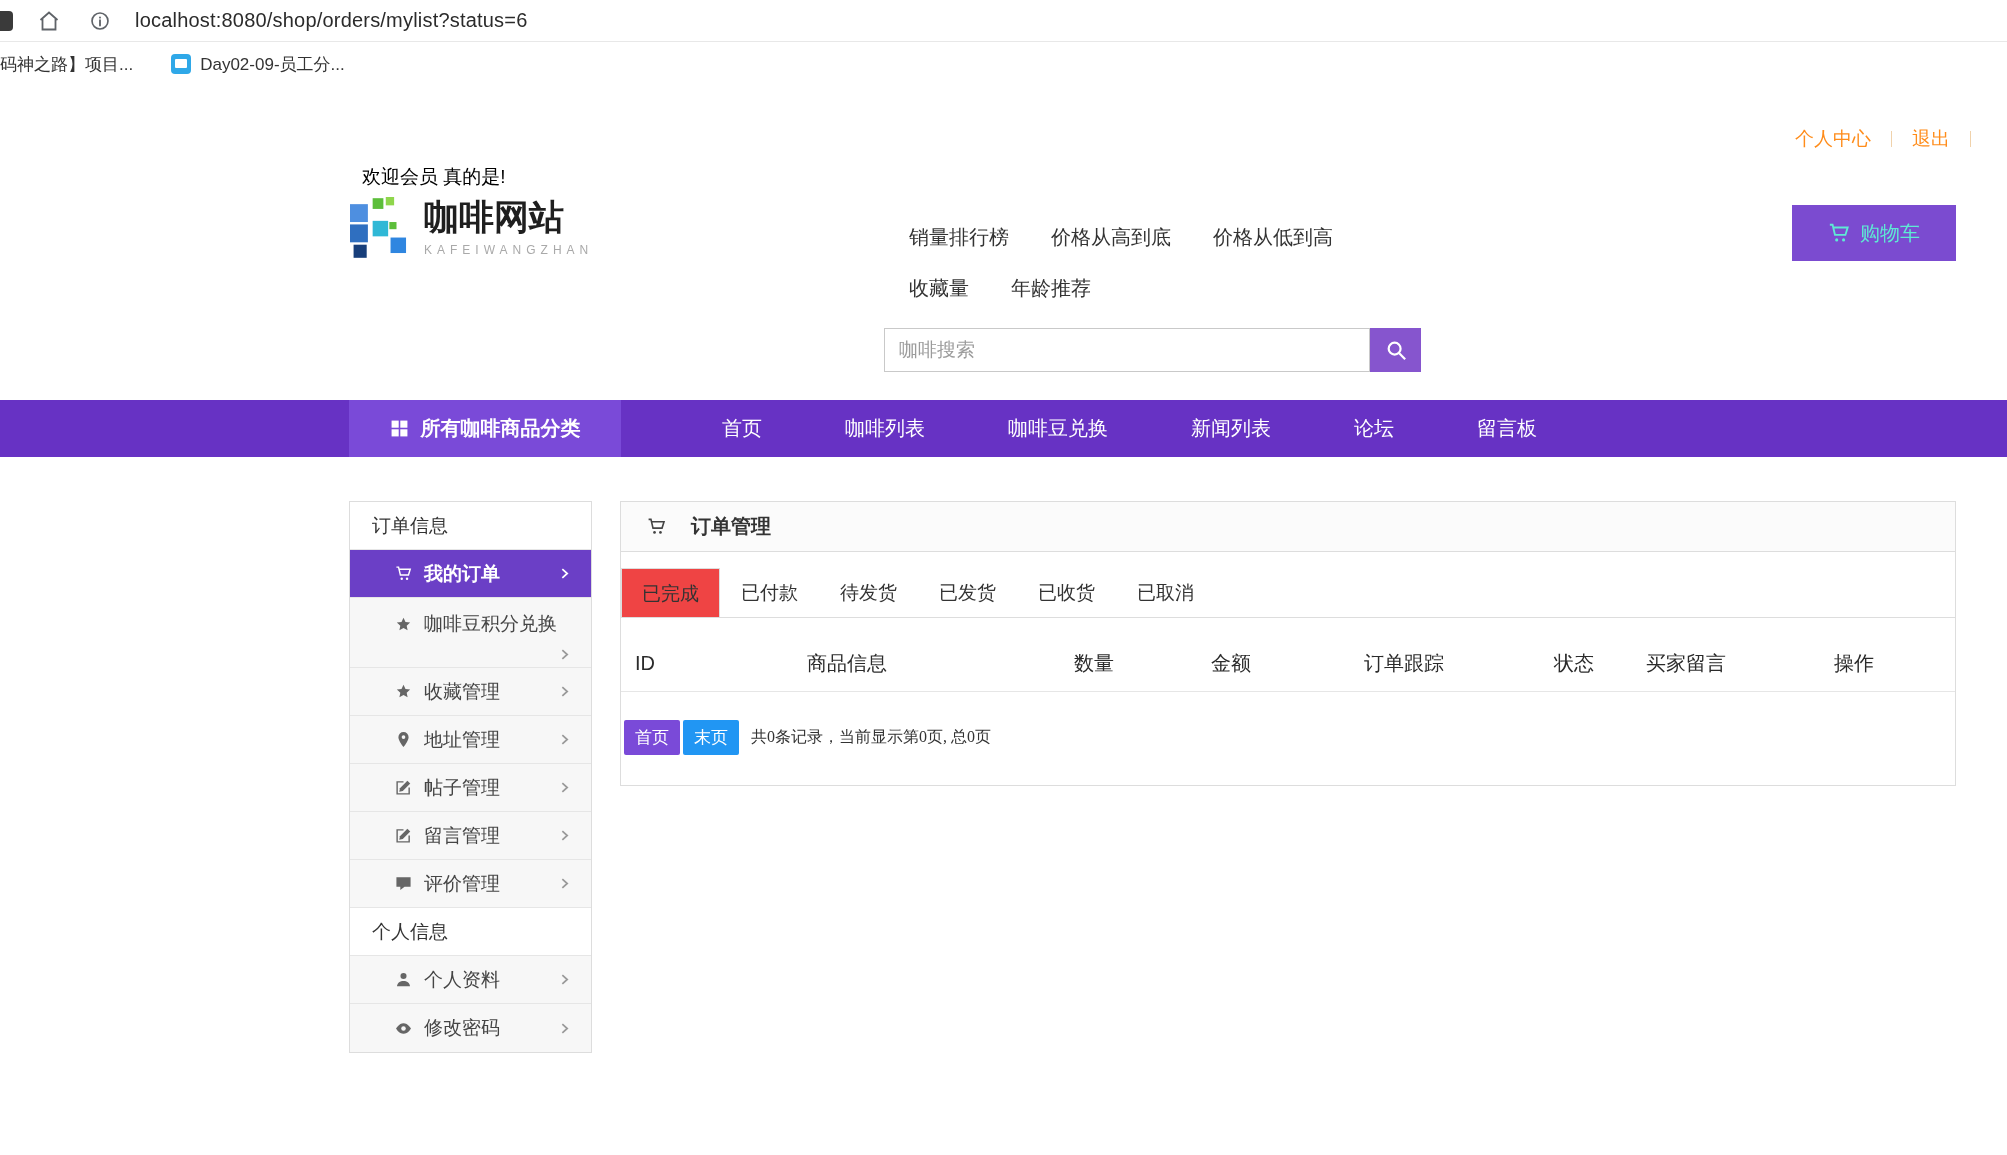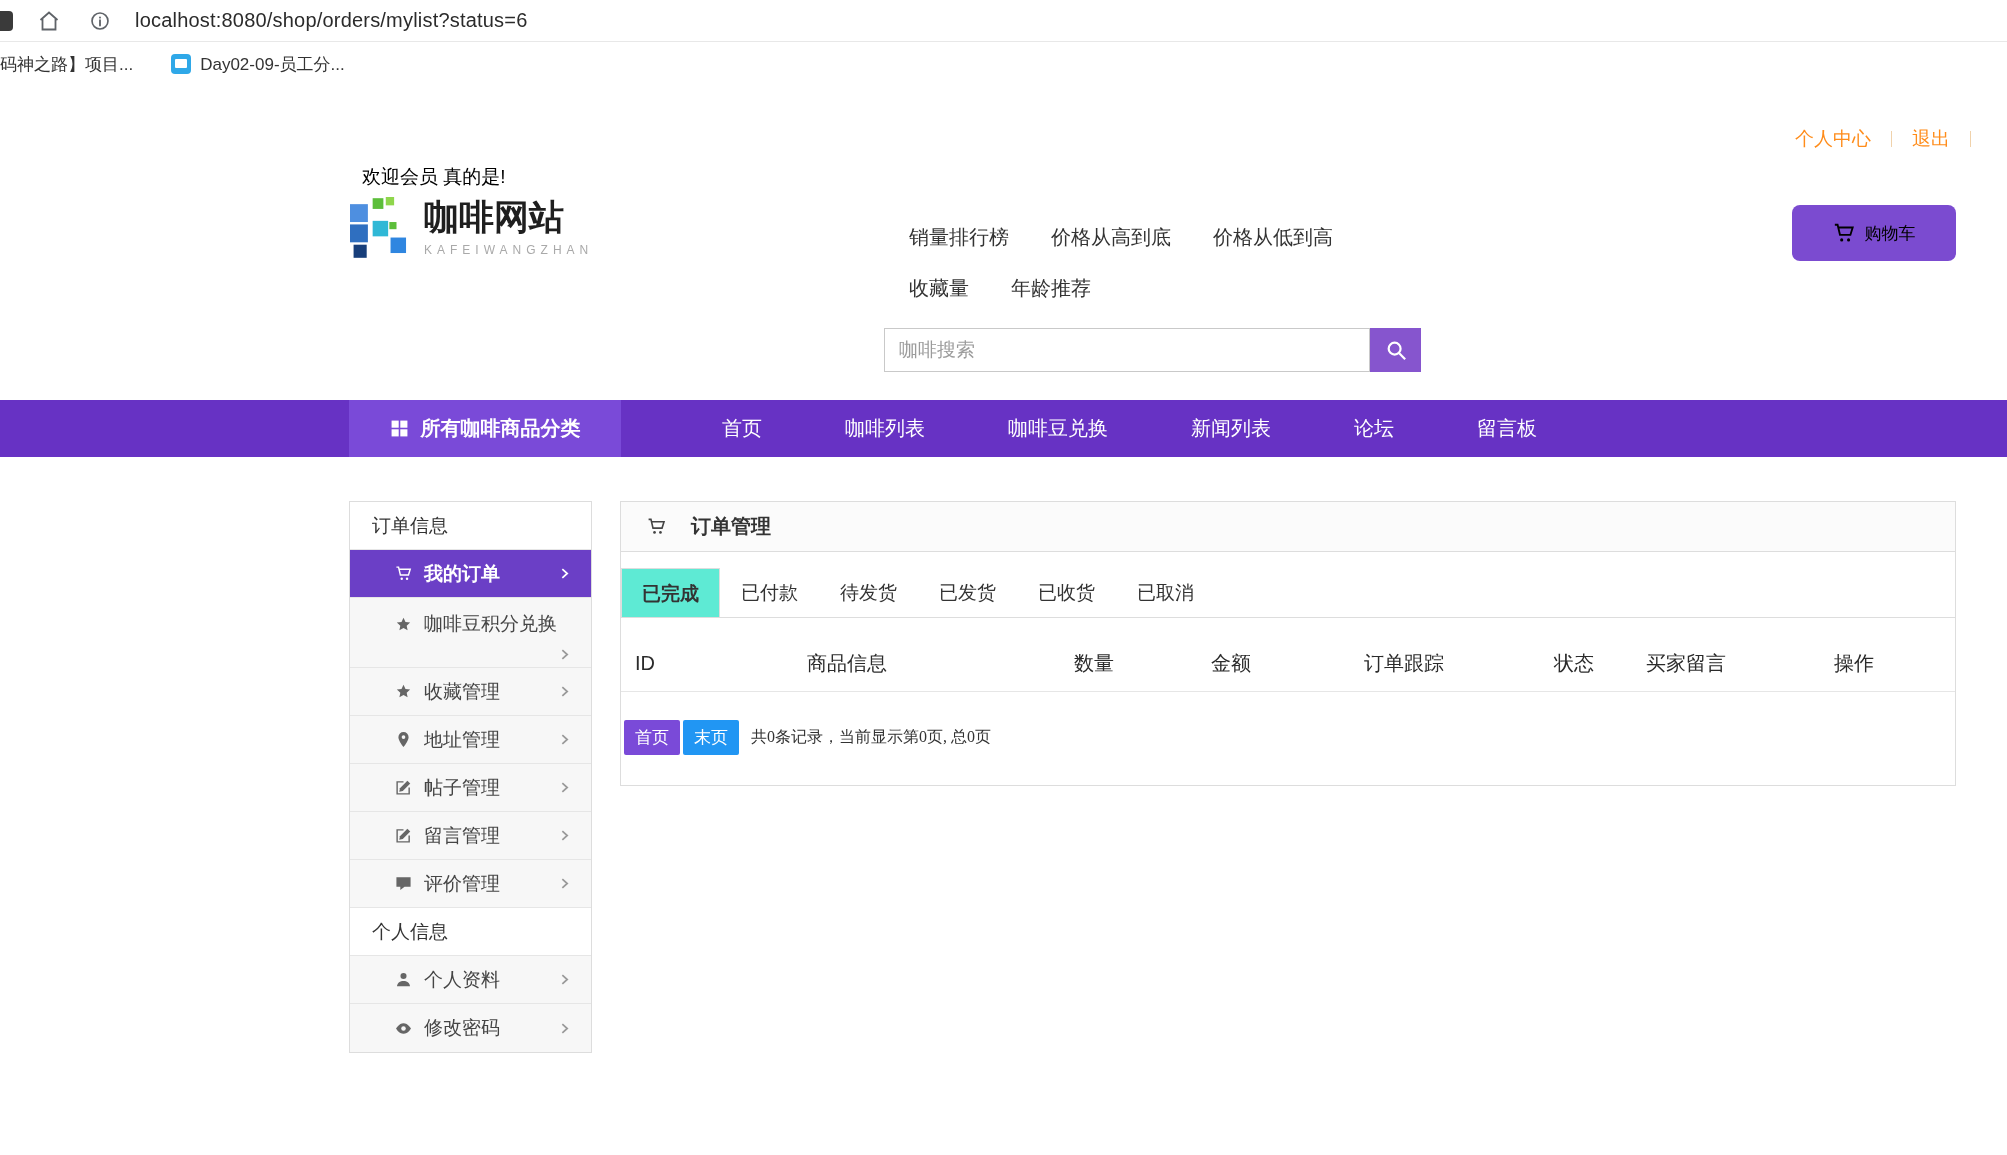--- a/index.html
+++ b/index.html
@@ -43,21 +43,21 @@
   .sort-row span { cursor:pointer; }
 
   .search-box { position:absolute; left:884px; top:328px; display:flex; }
   .search-input { width:486px; height:44px; border:1px solid #c9c9c9; font-size:19px;
                   padding:10px 14px; color:#333; outline:none; font-family:inherit; }
   .search-input::placeholder { color:#9b9b9b; }
   .search-btn { width:51px; height:44px; background:#8655CE; border:none; color:#fff;
                 display:flex; align-items:center; justify-content:center; cursor:pointer; }
 
   .cart-btn { position:absolute; left:1792px; top:205px; width:164px; height:56px;
-              background:#7B4BD0; border:none; border-radius:8px; color:#000000; font-size:17px;
+              background:#7B4BD0; border:none; border-radius:0; color:#5eead4; font-size:20px;
               display:flex; align-items:center; justify-content:center; gap:10px;
               cursor:pointer; font-family:inherit; }
 
   
   .mainnav { position:absolute; top:400px; left:0; width:100%; height:57px; background:#6732C4; }
   .category { position:absolute; left:349px; top:0; width:272px; height:57px; background:#7A4AD8;
               color:#fff; display:flex; align-items:center; justify-content:center; gap:12px;
               font-size:20px; font-weight:bold; cursor:pointer; }
   .nav-items { position:absolute; left:621px; top:0; height:57px; display:flex;
                align-items:center; column-gap:83px; padding-left:101px; }
@@ -81,21 +81,21 @@
 
   
   .panel { position:absolute; left:620px; top:501px; width:1336px; background:#fff; border:1px solid #ddd; }
   .panel-header { height:50px; display:flex; align-items:center; gap:25px; padding-left:26px;
                   border-bottom:1px solid #ddd; font-size:20px; font-weight:bold; color:#333;
                   background:#fbfbfb; }
   .panel-header .ic { color:#444; }
   .tabs { display:flex; padding-top:16px; border-bottom:1px solid #ddd; }
   .tab { width:99px; height:49px; line-height:49px; text-align:center; font-size:19px;
          color:#333; cursor:pointer; }
-  .tab.active { border:1px solid #ddd; border-bottom:none; background:#5eead4;font-weight:bold; }
+  .tab.active { border:1px solid #ddd; border-bottom:none; background:#ef4444; }
   .thead { display:flex; align-items:center; margin-top:26px; padding:6px 0 14px 14px;
            border-bottom:1px solid #e6e6e6; font-size:20px; color:#2b2b2b; }
   .c0{width:172px}.c1{width:267px}.c2{width:137px}.c3{width:153px}
   .c4{width:190px}.c5{width:92px}.c6{width:188px}.c7{flex:1}
   .pager { display:flex; align-items:center; margin:28px 0 30px 3px; }
   .pg-btn { border:none; color:#fff; font-size:17px; padding:6px 11px; cursor:pointer;
             border-radius:2px; font-family:inherit; }
   .pg-first { background:#7A4AD8; }
   .pg-last { background:#2196F3; margin-left:3px; }
   .pg-text { margin-left:12px; font-size:16px; color:#333;font-family:Liberation Serif, serif; }

